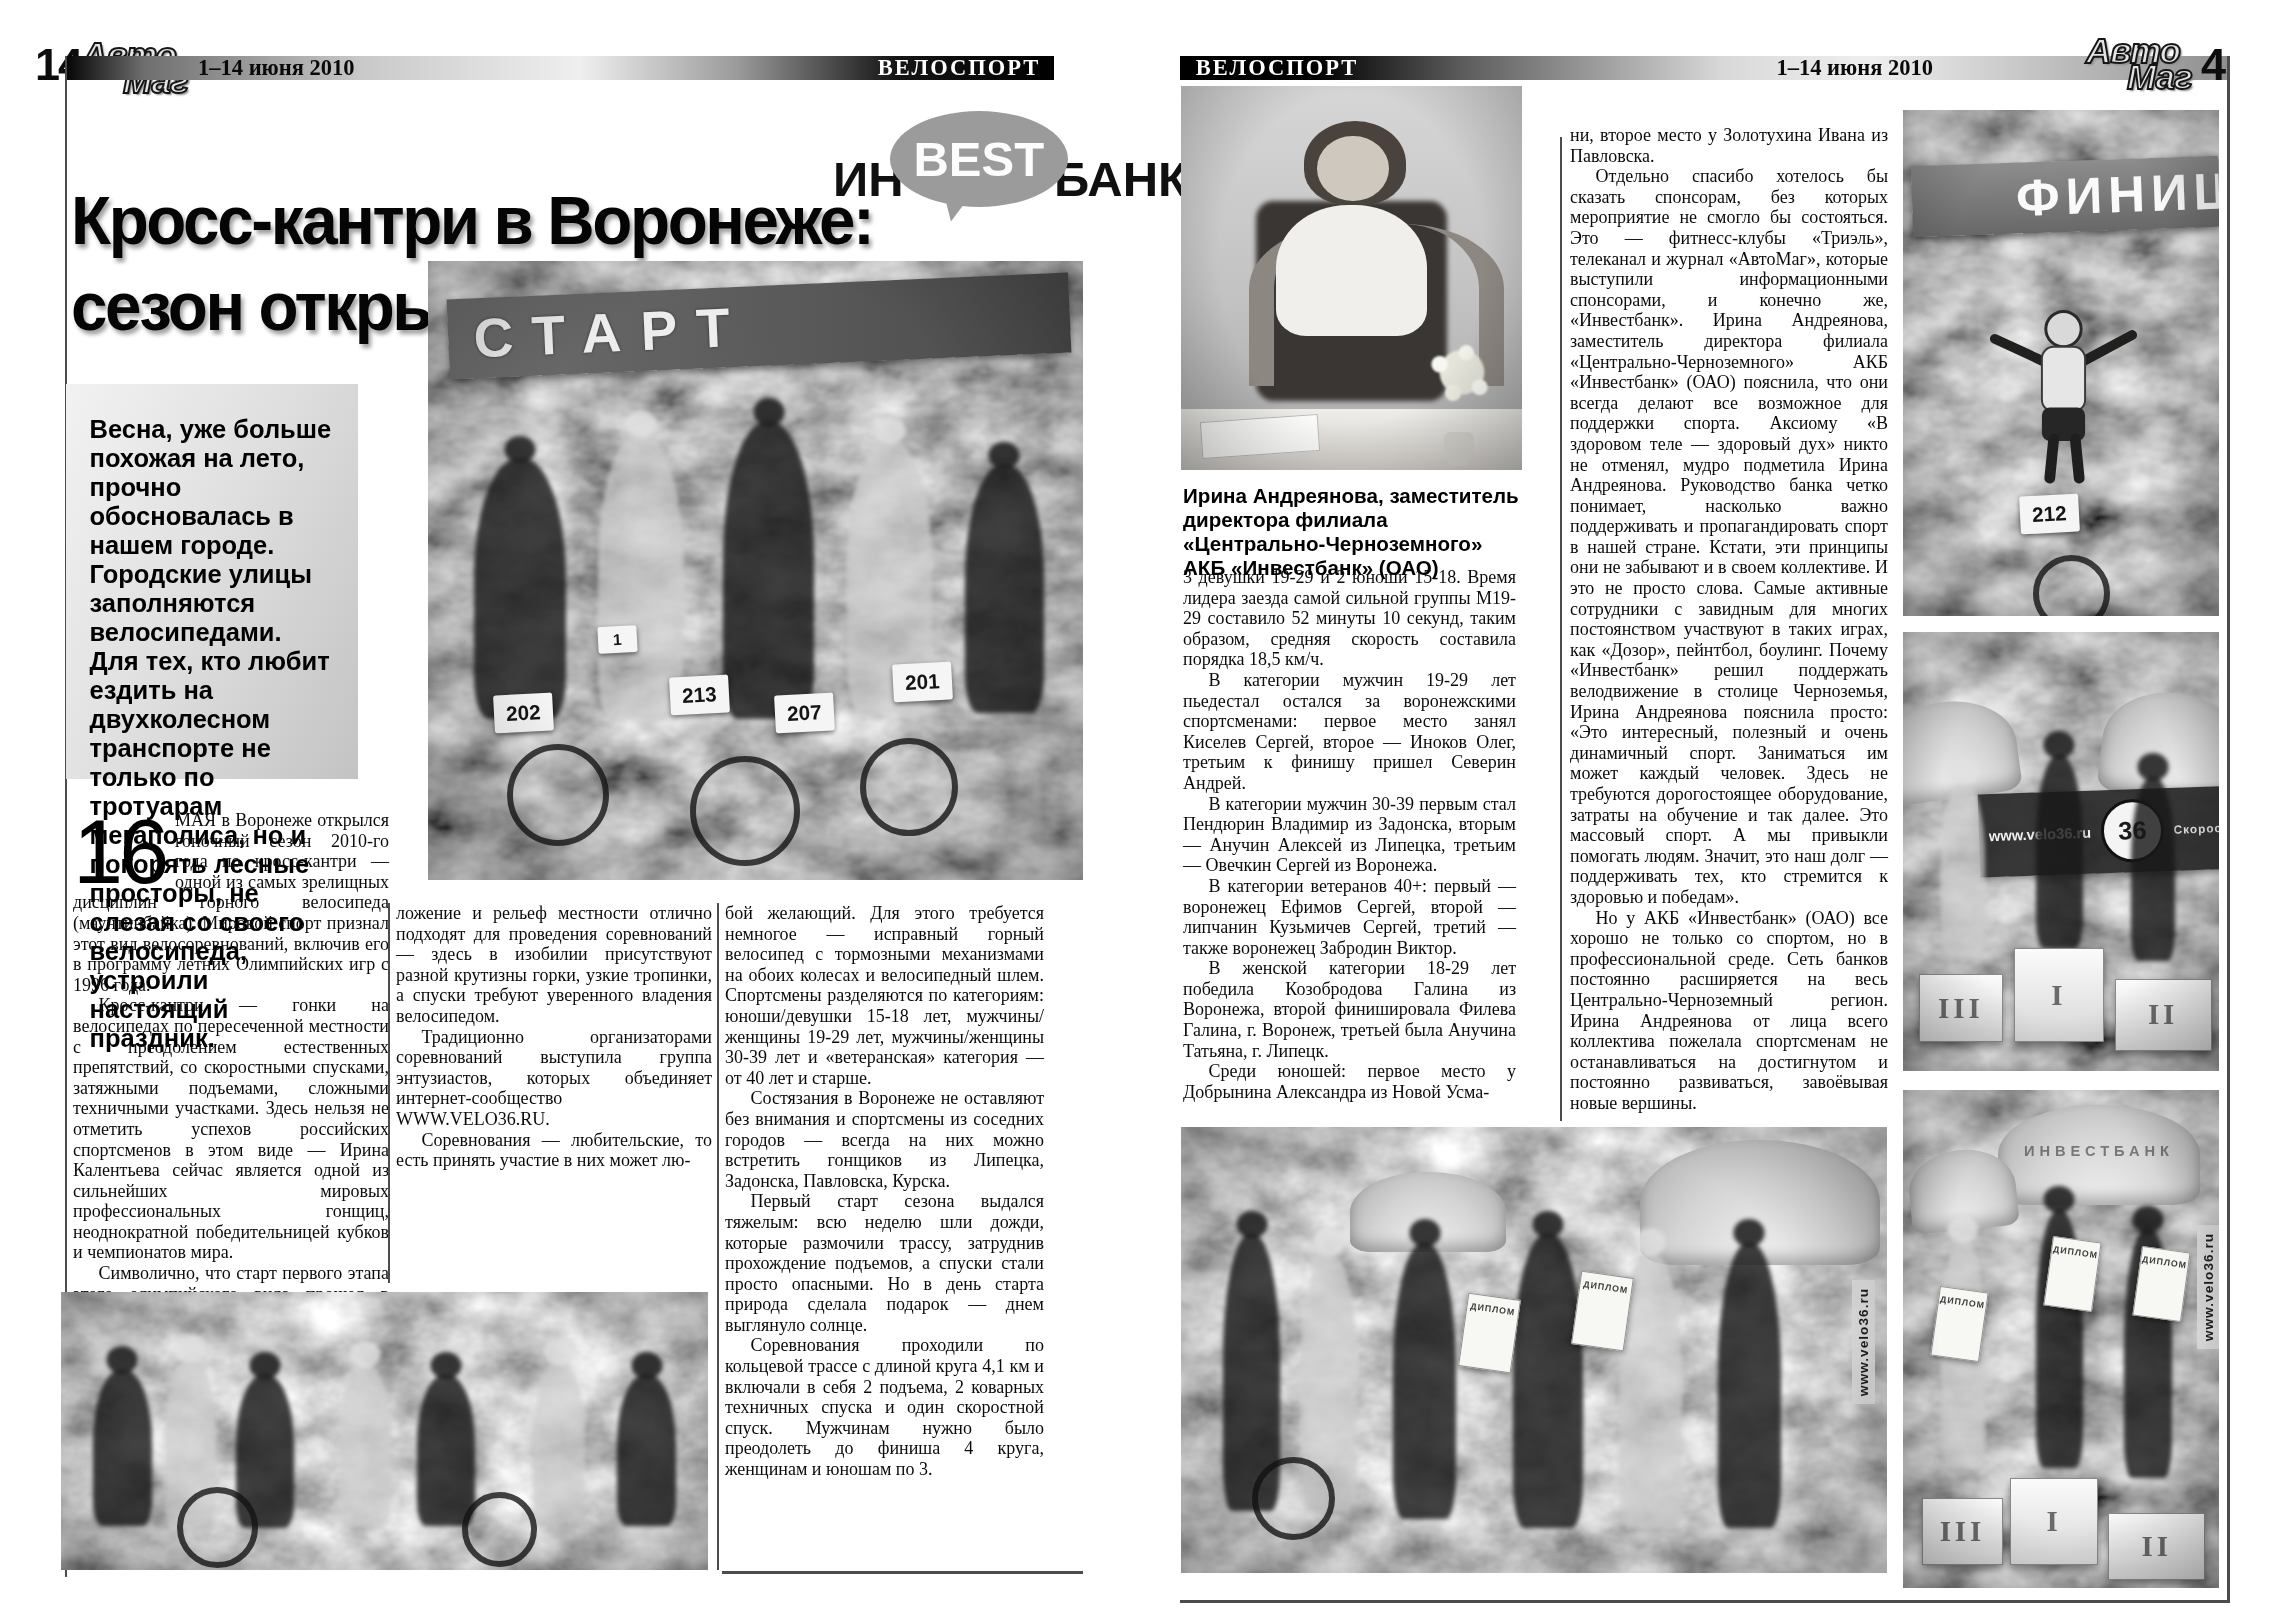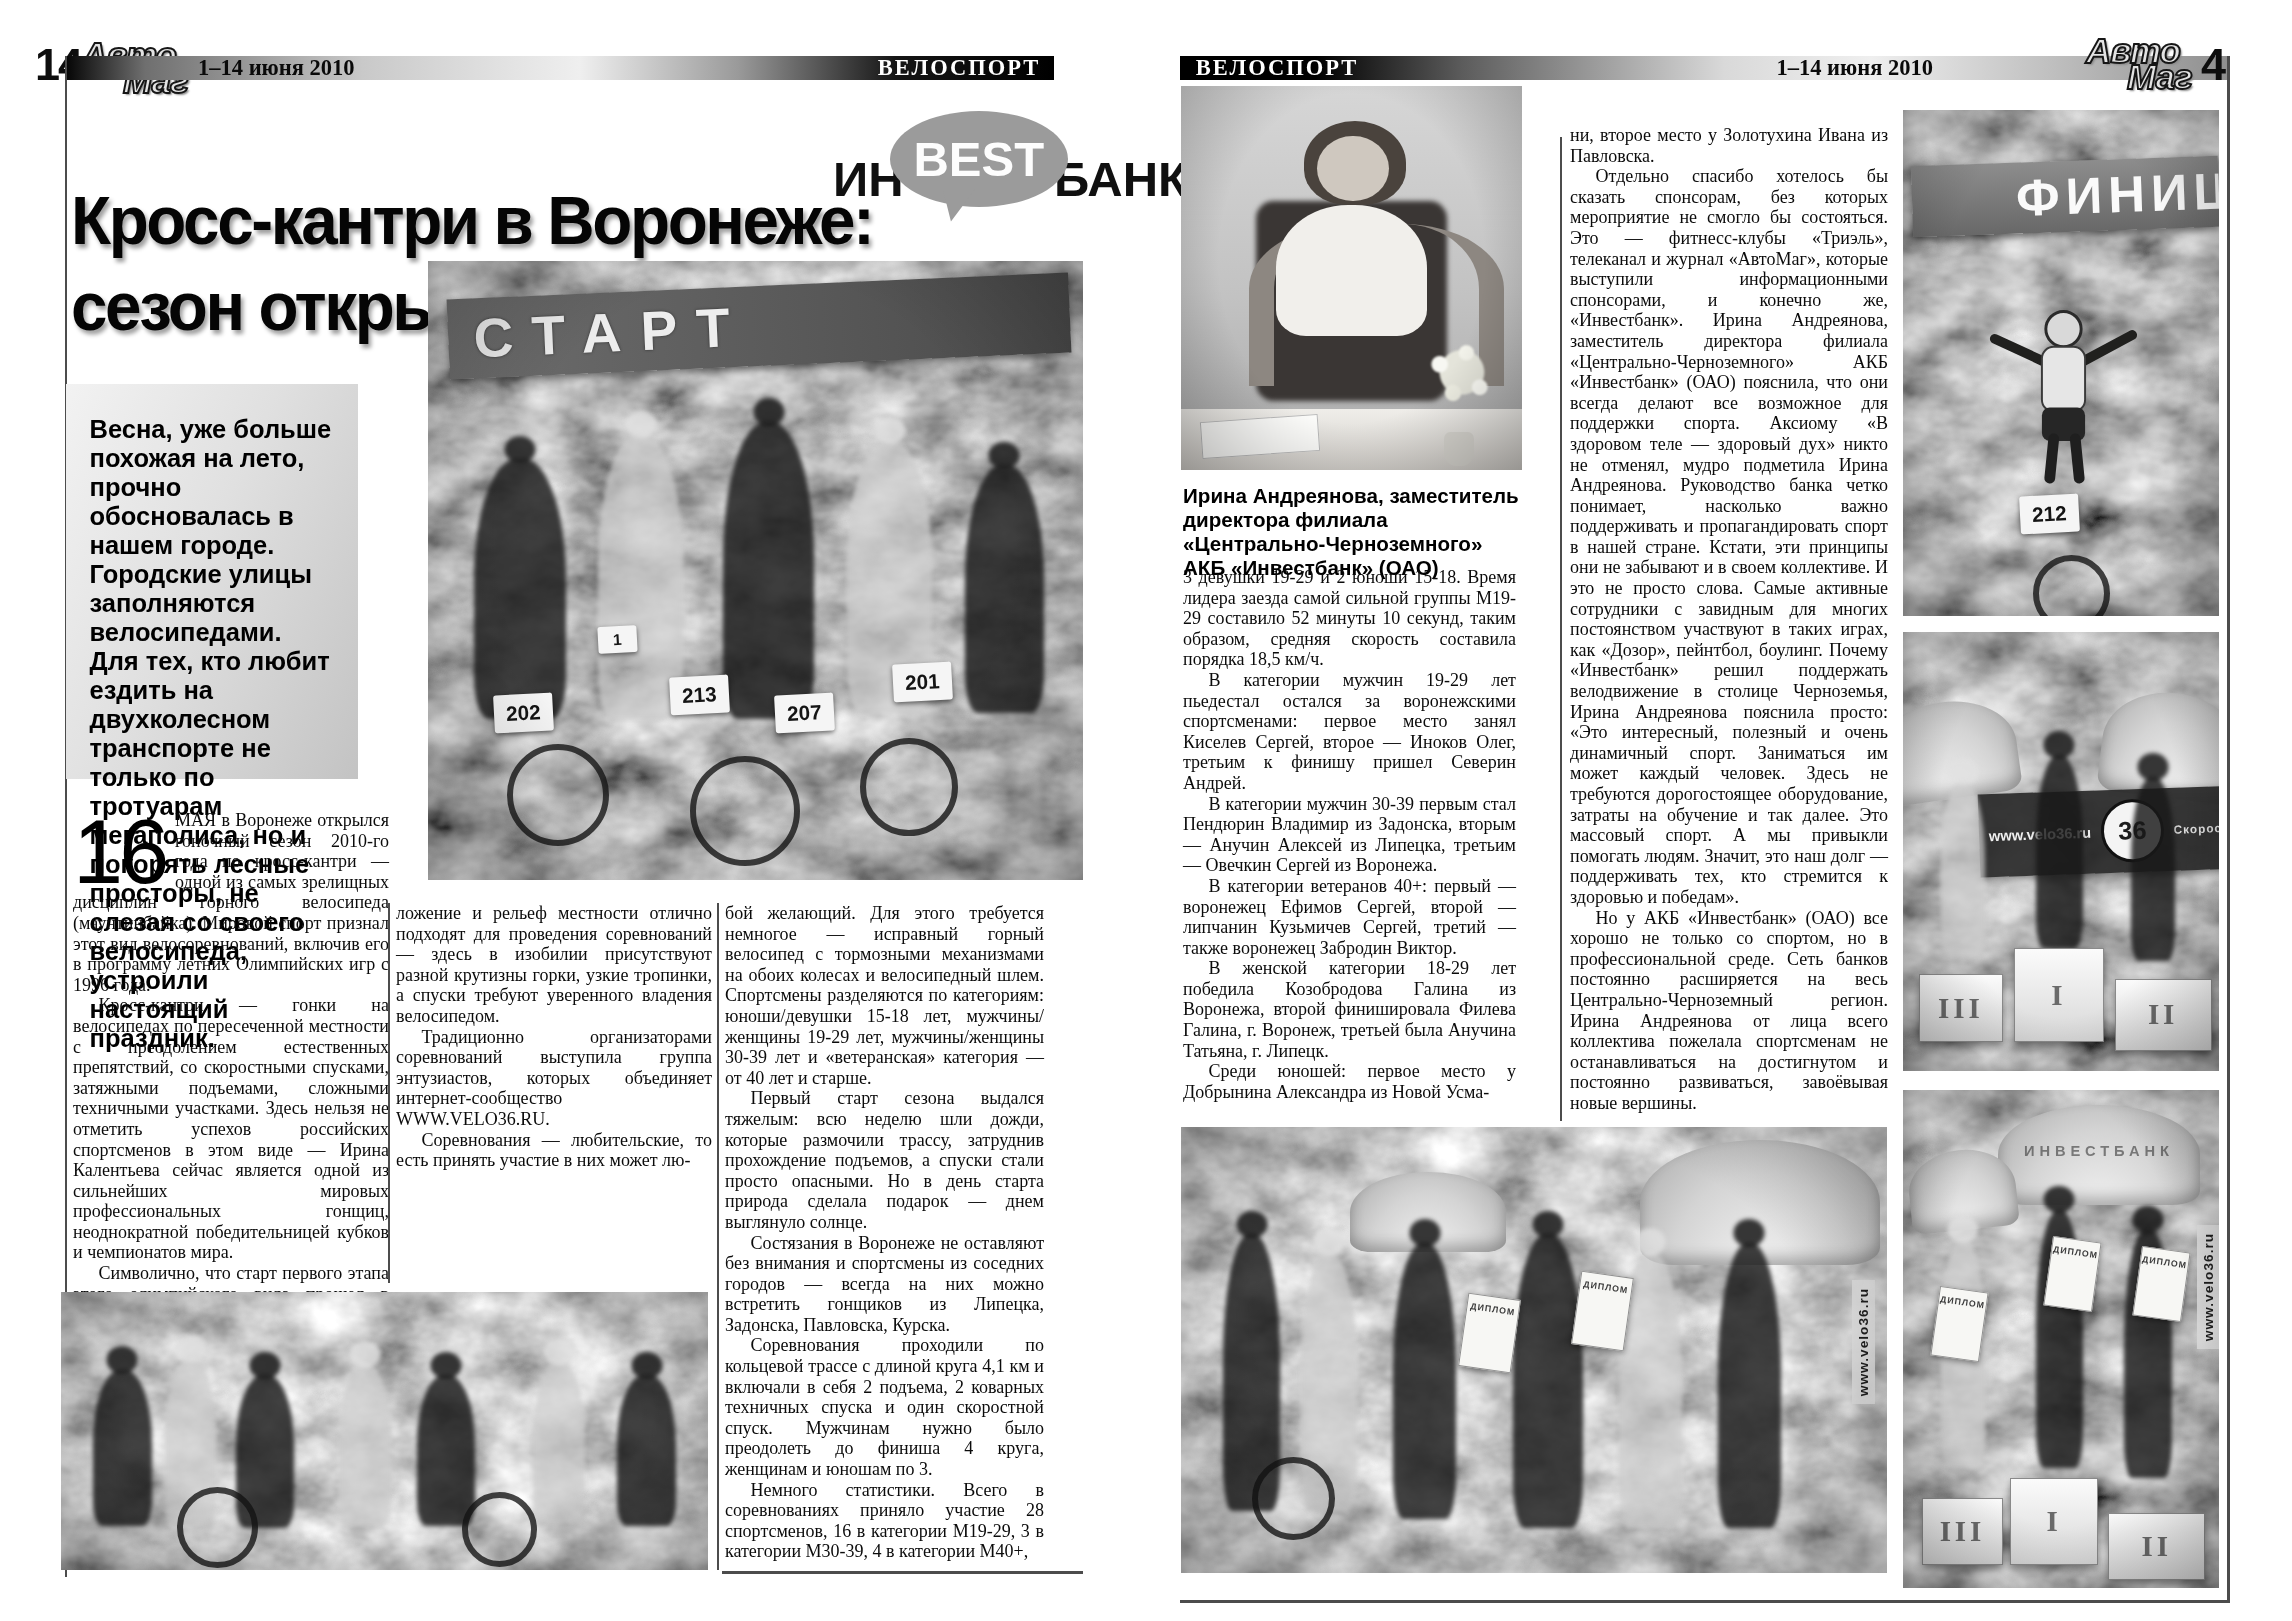--- a/index.html
+++ b/index.html
@@ -175,24 +175,23 @@
     </div>
     <div class="abs vline" style="left:388px;top:903px;width:1.5px;height:380px"></div>
     <div class="abs bodycol" style="left:396px;top:903px;width:316px;height:384px">
       <p>ложение и рельеф местности отлично подходят для проведения соревнований — здесь в изобилии присутствуют разной крутизны горки, узкие тропинки, а спуски требуют уверенного владения велосипедом.</p>
       <p class="ind">Традиционно организаторами соревнований выступила группа энтузиастов, которых объединяет интернет-сообщество WWW.VELO36.RU.</p>
       <p class="ind">Соревнования — любительские, то есть принять участие в них может лю-</p>
     </div>
     <div class="abs vline" style="left:717px;top:903px;width:1.5px;height:667px"></div>
     <div class="abs bodycol" style="left:725px;top:903px;width:319px;height:668px">
       <p>бой желающий. Для этого требуется немногое — исправный горный велосипед с тормозными механизмами на обоих колесах и велосипедный шлем. Спортсмены разделяются по категориям: юноши/девушки 15-18 лет, мужчины/женщины 19-29 лет, мужчины/женщины 30-39 лет и «ветеранская» категория — от 40 лет и старше.</p>
+      <p class="ind">Состязания в Воронеже не оставляют без внимания и спортсмены из соседних городов — всегда на них можно встретить гонщиков из Липецка, Задонска, Павловска, Курска.</p>
       <p class="ind">Первый старт сезона выдался тяжелым: всю неделю шли дожди, которые размочили трассу, затруднив прохождение подъемов, а спуски стали просто опасными. Но в день старта природа сделала подарок — днем выглянуло солнце.</p>
-      <p class="ind">Состязания в Воронеже не оставляют без внимания и спортсмены из соседних городов — всегда на них можно встретить гонщиков из Липецка, Задонска, Павловска, Курска.</p>
       <p class="ind">Соревнования проходили по кольцевой трассе с длиной круга 4,1 км и включали в себя 2 подъема, 2 коварных техничных спуска и один скоростной спуск. Мужчинам нужно было преодолеть до финиша 4 круга, женщинам и юношам по 3.</p>
-      <p class="ind">Немного статистики. Всего в соревнованиях приняло участие 28 спортсменов, 16 в категории М19-29, 3 в категории М30-39, 4 в категории М40+,</p>
     </div>
     <div class="abs hline" style="left:722px;top:1571px;width:361px;height:2.5px"></div>
 
     <div class="photo" style="left:61px;top:1292px;width:647px;height:278px">
       <svg class="nz" preserveAspectRatio="none" viewBox="0 0 660 284" width="647" height="278">
           <rect width="100%" height="100%" filter="url(#nzMid)"></rect>
         </svg>
       <div class="sil" style="left:5%;top:28%;width:9%;height:56%"></div>
       <div class="sil jersey" style="left:16%;top:24%;width:8%;height:60%"></div>
       <div class="sil" style="left:27%;top:30%;width:9%;height:55%"></div>

